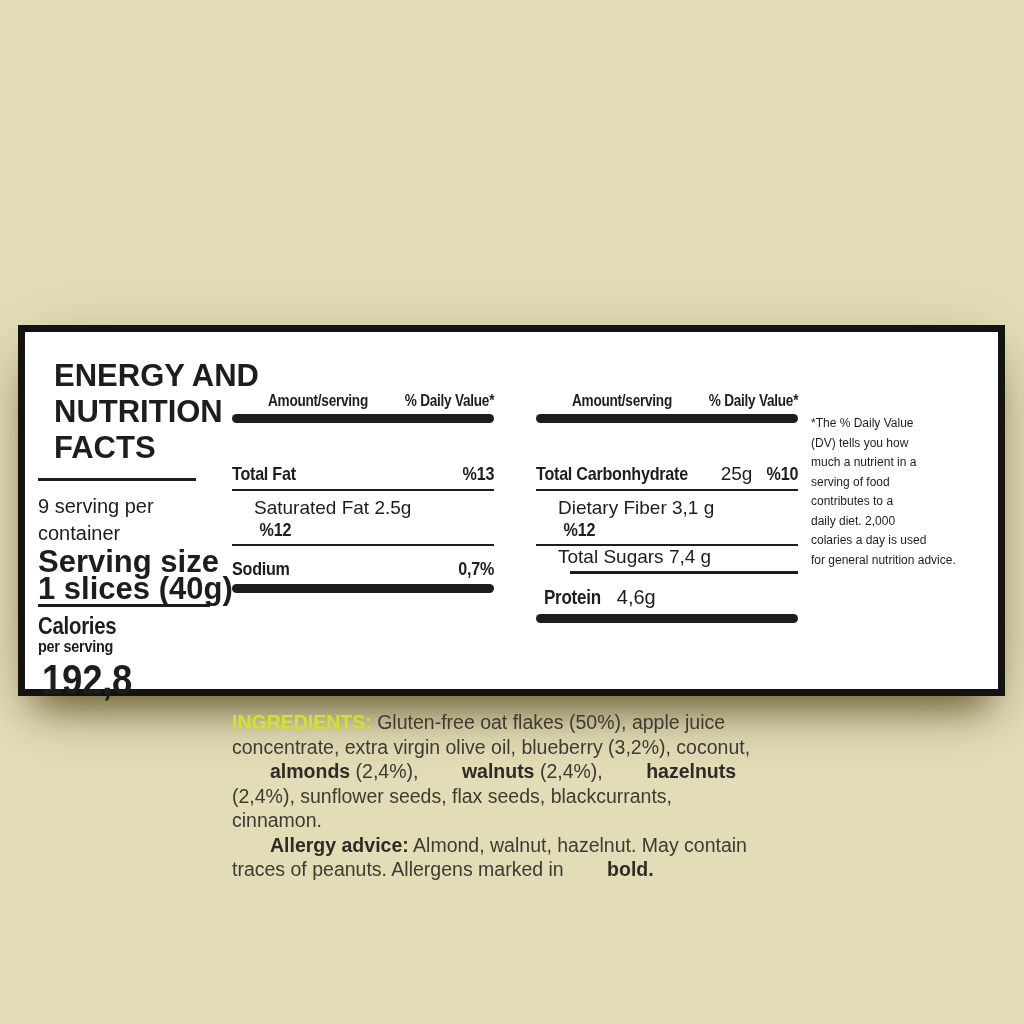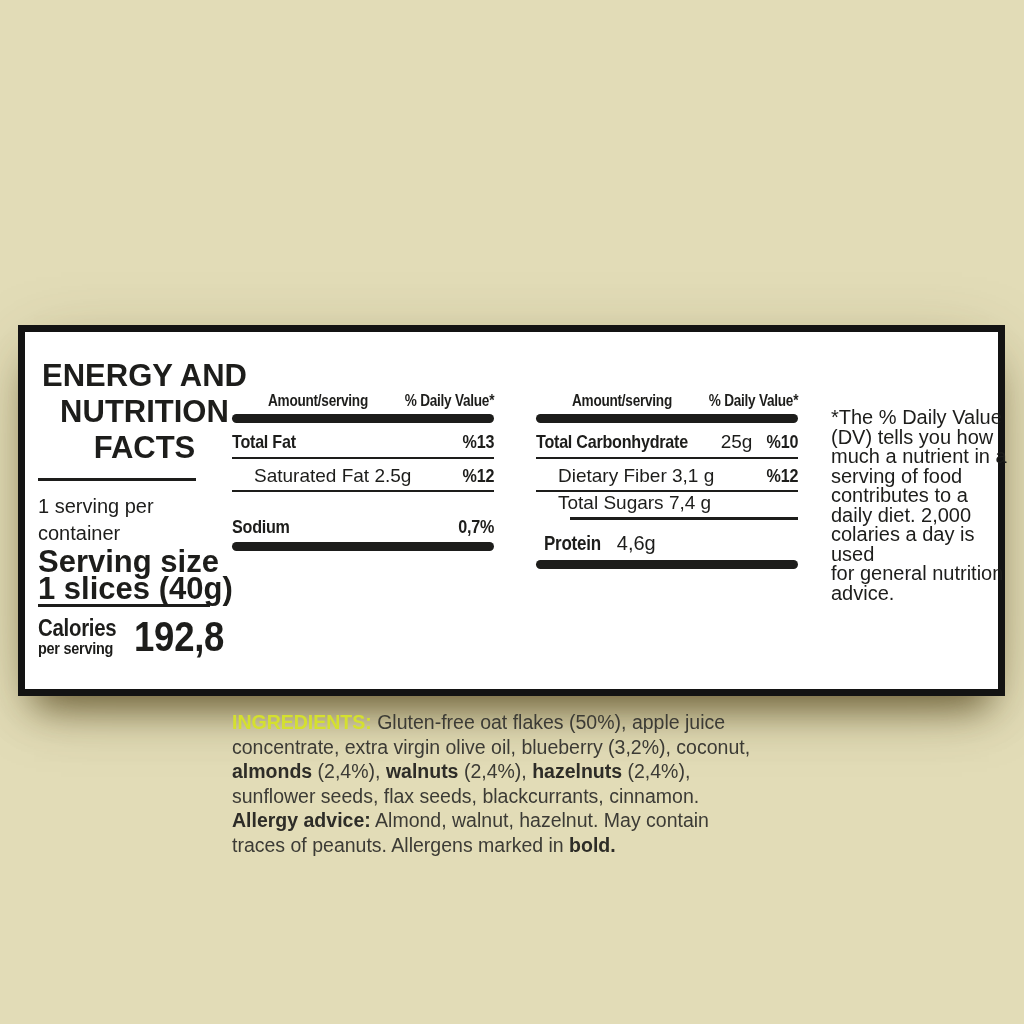--- a/index.html
+++ b/index.html
@@ -20,38 +20,37 @@
     width:973px;height:357px;
     background:#ffffff;
     border:7px solid #131313;
     box-shadow:0 28px 36px -16px rgba(78,64,22,0.72), 0 14px 70px -18px rgba(78,64,22,0.38);
   }
   .cx{display:inline-block;transform:scaleX(0.85);transform-origin:0 50%;letter-spacing:-0.3px;}
   .cx-r{display:inline-block;transform:scaleX(0.85);transform-origin:100% 50%;letter-spacing:-0.3px;}
 
   
   .title{
-    position:absolute;left:17px;top:26px;
+    position:absolute;left:29px;top:26px;
     font-size:31px;line-height:36px;font-weight:bold;
     white-space:pre-line;
-    text-align:center;
   }
   .rule-a{position:absolute;left:13px;top:146px;width:158px;height:3px;background:#1d1d1b;}
   .servings{
     position:absolute;left:13px;top:161px;
     font-size:20px;line-height:27px;white-space:pre-line;
   }
   .servsize{
     position:absolute;left:13px;top:216px;
     font-size:31px;line-height:27px;font-weight:bold;white-space:pre-line;
   }
   .rule-b{position:absolute;left:13px;top:272px;width:172px;height:3px;background:#1d1d1b;}
   .calories{
     position:absolute;left:13px;top:281px;
-    display:flex;align-items:flex-end;
+    display:flex;align-items:flex-start;flex-direction:column;
   }
   .cal-lab1{font-size:24px;line-height:25px;font-weight:bold;}
   .cal-lab2{font-size:17px;line-height:18px;font-weight:bold;}
   .cal-val{font-size:43px;line-height:43px;font-weight:bold;margin-left:4px;margin-top:2px;letter-spacing:-1px;}
 
   
   .ncol{position:absolute;top:60px;width:262px;}
   .ncol.c1{left:207px;}
   .ncol.c2{left:511px;}
   .nhead{
@@ -61,61 +60,60 @@
   .thickbar{height:9px;background:#1d1d1b;border-radius:5px;margin-top:1px;}
   .nrow{
     display:flex;justify-content:space-between;align-items:baseline;
     font-size:19px;
   }
   .nrow .lgrp{white-space:nowrap;}
   .nrow .lbl{font-weight:bold;}
   .nrow.plain .lbl{font-weight:normal;}
   .nrow .amt{font-weight:normal;margin-left:6px;}
   .nrow .dv{font-weight:bold;}
-  .r1{padding-top:8px;padding-bottom:4px;border-bottom:2.5px solid #1d1d1b;}
-  .r2{padding-top:6px;padding-bottom:3px;border-bottom:2.5px solid #1d1d1b;}
-  .r3{padding-top:24px;}
+  .r1{padding-top:8px;padding-bottom:4px;border-bottom:2.5px solid #1d1d1b;margin-top:32px;}
+  .r2{padding-top:6px;padding-bottom:3px;border-bottom:2.5px solid #1d1d1b;flex-direction:column;}
+  .r3{padding-top:12px;}
   .indent{padding-left:22px;}
   .sugar-row{}
   .sugar-rule{height:2.5px;background:#1d1d1b;margin-left:34px;margin-top:3px;}
   .protein-row{padding-top:12px;padding-left:8px;}
   .protein-row .lbl{font-size:20px;}
   .protein-row .amt{font-size:20px;}
   .c2 .thickbar.bot{margin-top:5px;}
   .c1 .thickbar.bot{margin-top:4px;}
 
   
   .dvnote{
-    position:absolute;left:786px;top:76px;width:186px;
-    font-size:20px;line-height:19.5px;
+    position:absolute;left:786px;top:82px;width:186px;
+    font-size:12px;line-height:19.5px;
     white-space:pre-line;
-    margin-left:20px;
   }
 
   
   .ingredients{
     position:absolute;left:232px;top:710px;width:527px;
     font-size:19.5px;line-height:24.5px;
     color:#3c3b35;
   }
   .ingredients .ing-label{font-weight:bold;text-align:center;}
-  .ingredients b{color:#2d2c27;}
+  .ingredients b{color:#2d2c27;margin-left:38px;}
 </style>
 </head>
 <body style="background: rgb(226, 220, 183);">
 
 <div class="stage">
 
   <div class="panel">
 
     <div class="title">ENERGY AND
 NUTRITION
 FACTS</div>
     <div class="rule-a"></div>
-    <div class="servings">1 serving per
+    <div class="servings">9 serving per
 container</div>
     <div class="servsize">Serving size
 1 slices (40g)</div>
     <div class="rule-b"></div>
     <div class="calories">
       <div>
         <div class="cal-lab1"><span class="cx">Calories</span></div>
         <div class="cal-lab2"><span class="cx">per serving</span></div>
       </div>
       <div class="cal-val"><span class="cx">192,8</span></div>

